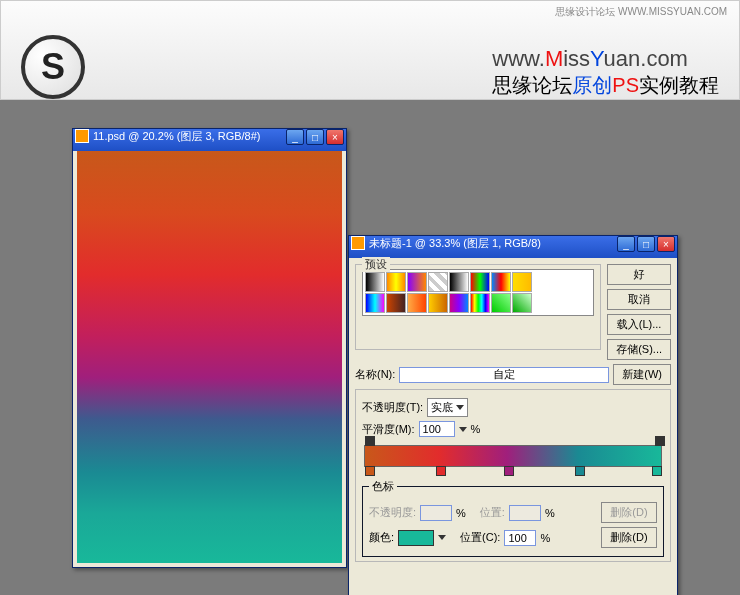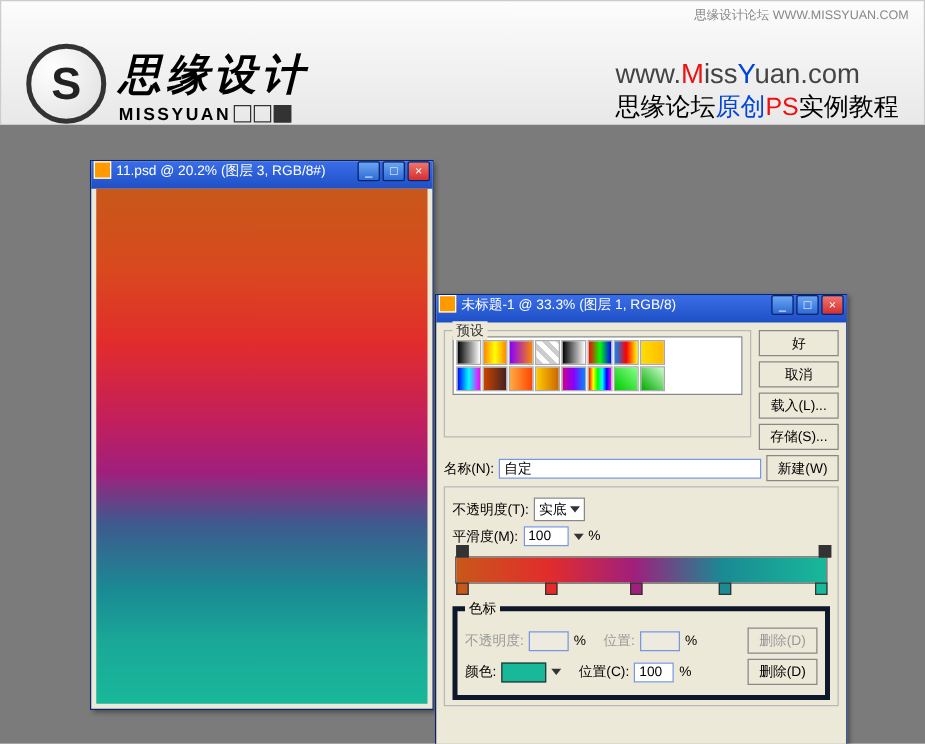--- a/index.html
+++ b/index.html
@@ -41,38 +41,29 @@
 .row{display:flex;align-items:center;gap:4px;margin:4px 0}
 .row input[type=text]{border:1px solid #7a96df;padding:1px 3px;font-size:11px}
 .label{white-space:nowrap}
 .gradient-bar{height:22px;background:linear-gradient(to right,#c8581a 0%,#e22c2c 25%,#a01f7c 48%,#1a8a93 72%,#18b89a 100%);border:1px solid #666;position:relative;margin:8px 2px 12px}
 .stop{position:absolute;width:10px;height:10px;border:1px solid #333;background:#333}
 .stop.top{top:-10px}
 .stop.bot{bottom:-10px}
 .colorwell{width:36px;height:16px;border:1px solid #333;display:inline-block}
 .dropdown{border:1px solid #888;padding:1px 3px;font-size:11px;background:#fff;display:inline-flex;align-items:center;gap:3px}
 .tri{width:0;height:0;border-left:4px solid transparent;border-right:4px solid transparent;border-top:5px solid #333}
-fieldset{border:4px solid #0f172a;padding:4px 6px;margin-top:4px}
+fieldset{border:1px solid #0f172a;padding:4px 6px;margin-top:4px}
 legend{font-size:11px;padding:0 3px}
 </style>
 </head>
 <body>
 
 <div class="banner">
   <div class="corner-text">思缘设计论坛  WWW.MISSYUAN.COM</div>
   <div class="logo-circle">S</div>
-  <div class="logo-text">
-    <div class="logo-cn">思缘设计</div>
-    <div class="logo-en">
-      <span>MISSYUAN</span>
-      <span class="sq"></span>
-      <span class="sq"></span>
-      <span class="sq filled"></span>
-    </div>
-  </div>
   <div class="banner-right">
     <div class="url">
       <span>www.</span><span class="m">M</span><span>iss</span><span class="y">Y</span><span>uan.com</span>
     </div>
     <div class="subtitle">
       <span>思缘论坛</span><span class="blue">原创</span><span class="red">PS</span><span>实例教程</span>
     </div>
   </div>
 </div>
 
@@ -128,21 +119,21 @@
         <div class="btn-col">
           <div class="ps-btn">好</div>
           <div class="ps-btn">取消</div>
           <div class="ps-btn">载入(L)...</div>
           <div class="ps-btn">存储(S)...</div>
         </div>
       </div>
 
       <div class="row">
         <span class="label">名称(N):</span>
-        <input type="text" style="flex: 1 1 0%;" value="自定">
+        <input type="text" style="flex: 1 1 0%; text-align: center;" value="自定">
         <div class="ps-btn">新建(W)</div>
       </div>
 
       <div class="section">
         <div class="row">
           <span class="label">不透明度(T):</span>
           <span class="dropdown">
               <span>实底</span>
               <span class="tri"></span>
             </span>

